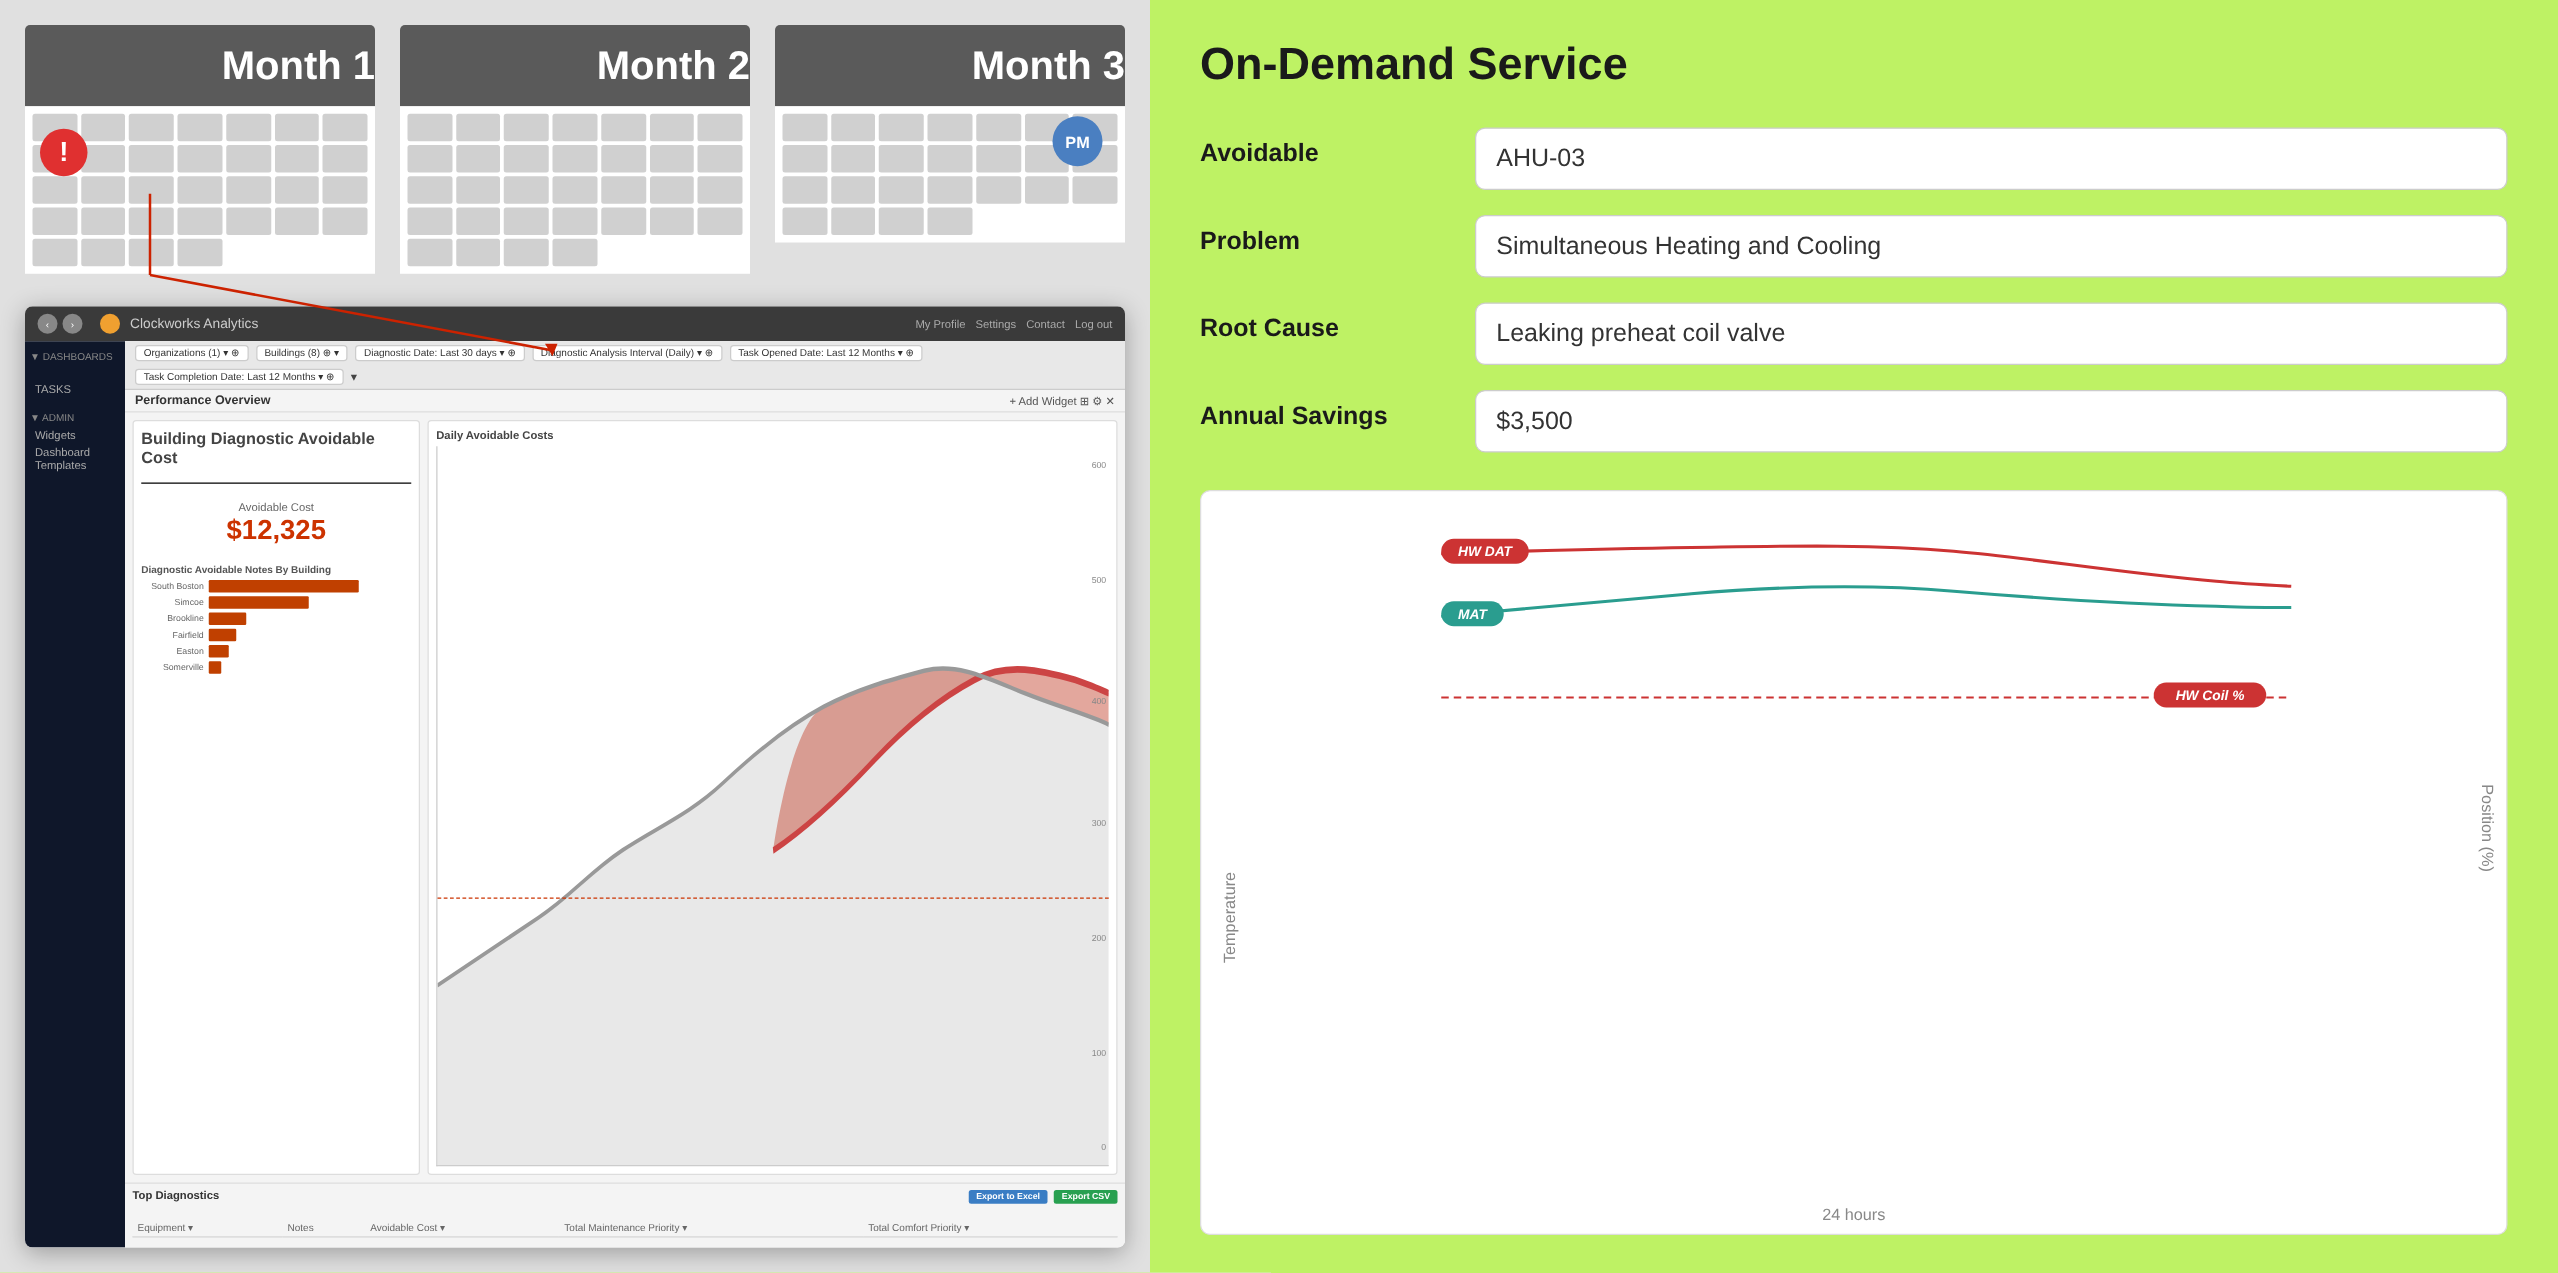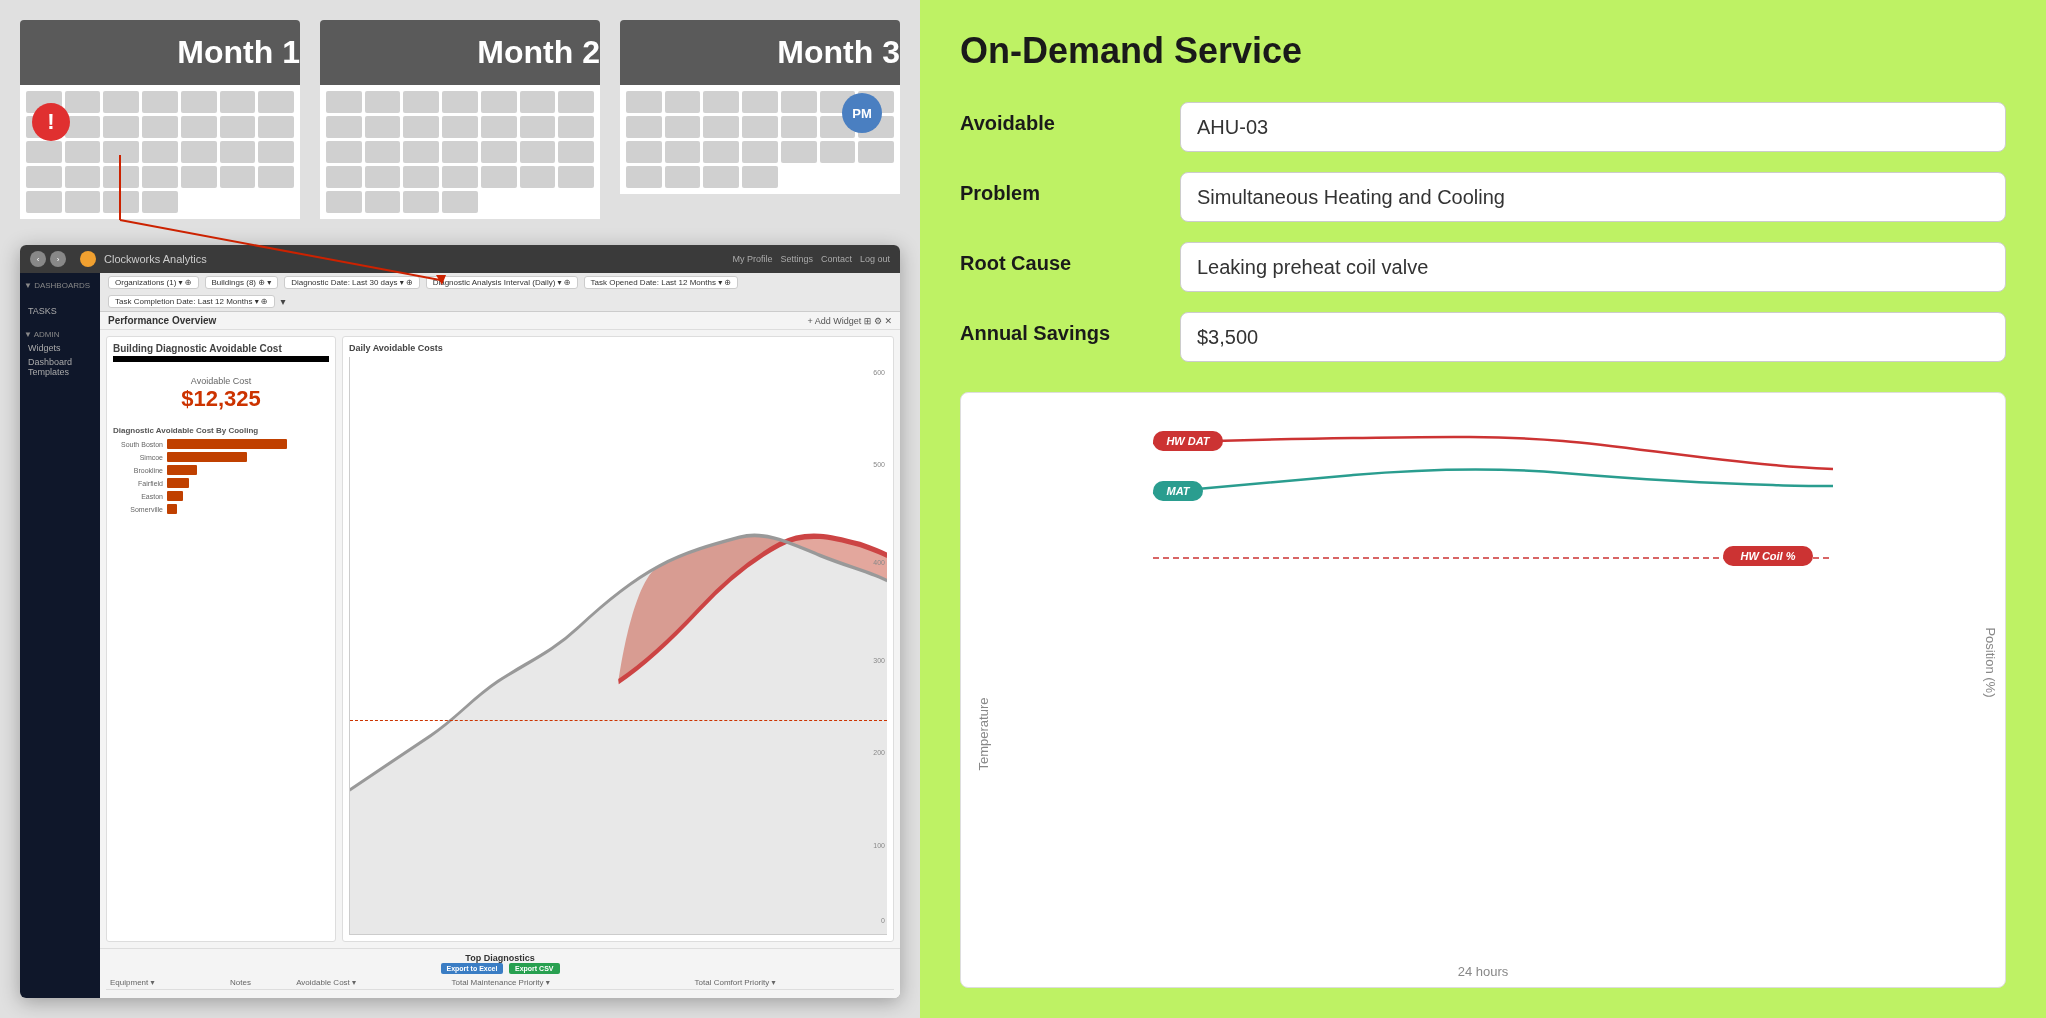--- a/index.html
+++ b/index.html
@@ -232,25 +232,25 @@
       background: white;
       border: 1px solid #ddd;
       border-radius: 3px;
       padding: 6px;
       display: flex;
       flex-direction: column;
       gap: 4px;
     }
 
     .cw-chart-title {
-      font-size: 10px;
+      font-size: 13px;
       color: #444;
       font-weight: bold;
-      border-bottom: 6px solid #000000;
-      padding-bottom: 2px;
+      border-bottom: 1px solid #000000;
+      padding-bottom: 13px;
     }
 
     .avoidable-cost-section {
       text-align: center;
       padding: 10px 0;
     }
 
     .avoidable-label {
       font-size: 9px;
       color: #666;
@@ -335,25 +335,24 @@
     .cw-bottom {
       padding: 4px 6px;
       background: #f4f4f4;
       border-top: 1px solid #ddd;
     }
 
     .cw-bottom-title {
       font-size: 9px;
       font-weight: bold;
       color: #333;
-      margin-bottom: 3px;
+      margin-bottom: 15px;
       display: flex;
       justify-content: space-between;
       align-items: center;
-      flex-direction: column;
     }
 
     .export-btn {
       background: #3a7dc4;
       color: white;
       font-size: 7px;
       padding: 2px 6px;
       border-radius: 2px;
       margin-right: 3px;
     }
@@ -664,21 +663,21 @@
 
         <div class="cw-content">
 
           <div class="cw-left-chart">
             <div class="cw-chart-title">Building Diagnostic Avoidable Cost</div>
             <div class="avoidable-cost-section">
               <div class="avoidable-label">Avoidable Cost</div>
               <div class="avoidable-amount">$12,325</div>
             </div>
             <div class="bar-chart-section">
-              <div class="bar-chart-title">Diagnostic Avoidable Cost By Cooling</div>
+              <div class="bar-chart-title">Diagnostic Avoidable Notes By Building</div>
               <div class="bar-row">
                 <div class="bar-label">South Boston</div>
                 <div class="bar-fill" style="width:120px;"></div>
               </div>
               <div class="bar-row">
                 <div class="bar-label">Simcoe</div>
                 <div class="bar-fill" style="width:80px;"></div>
               </div>
               <div class="bar-row">
                 <div class="bar-label">Brookline</div>

